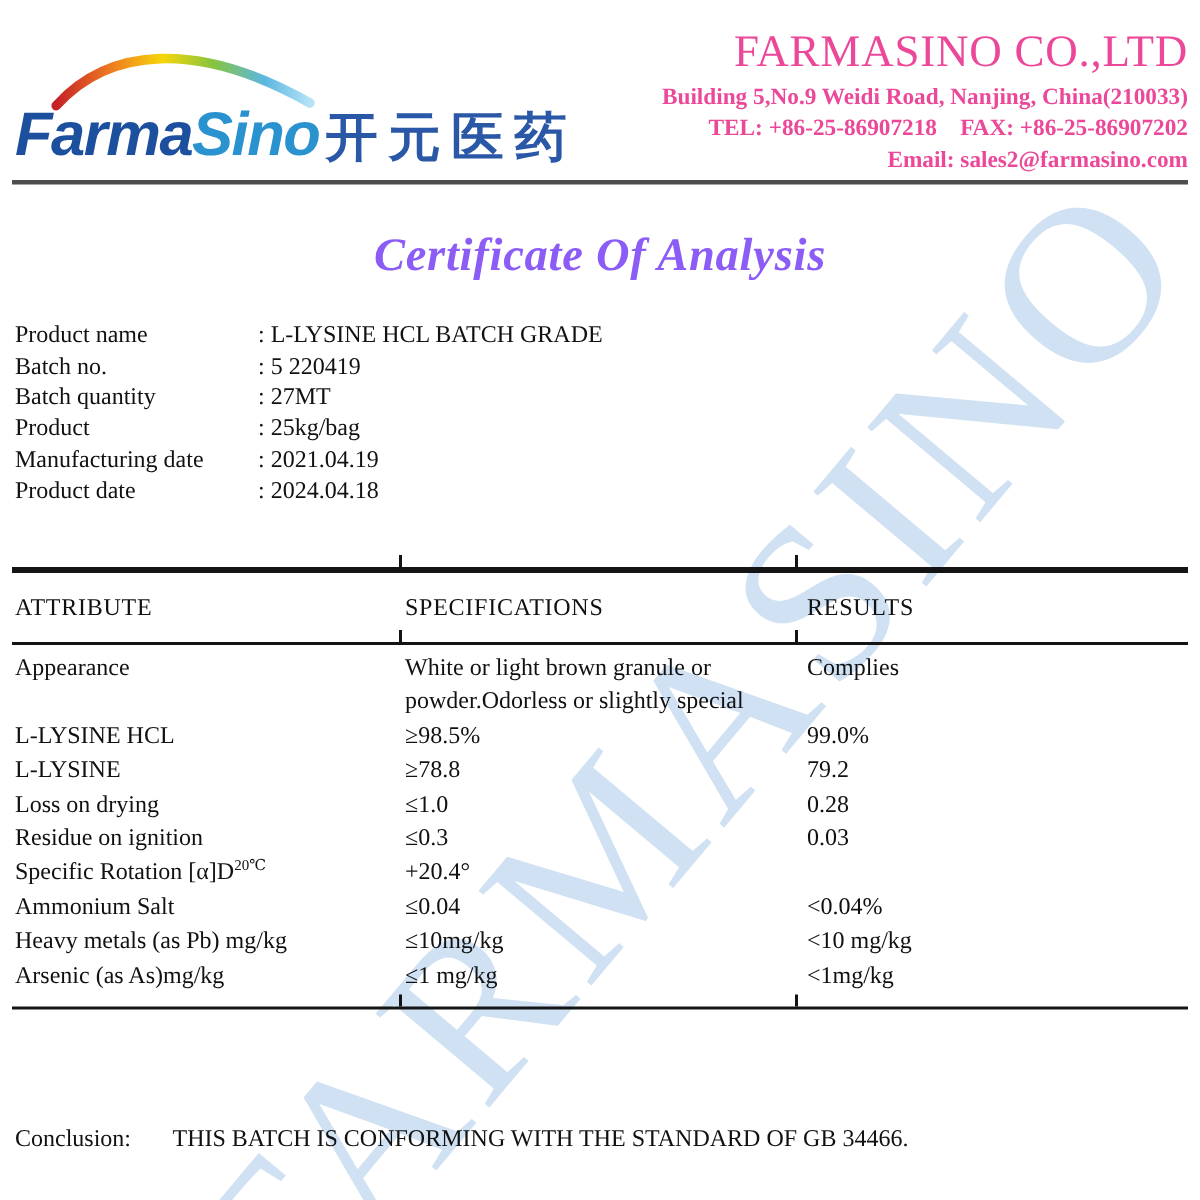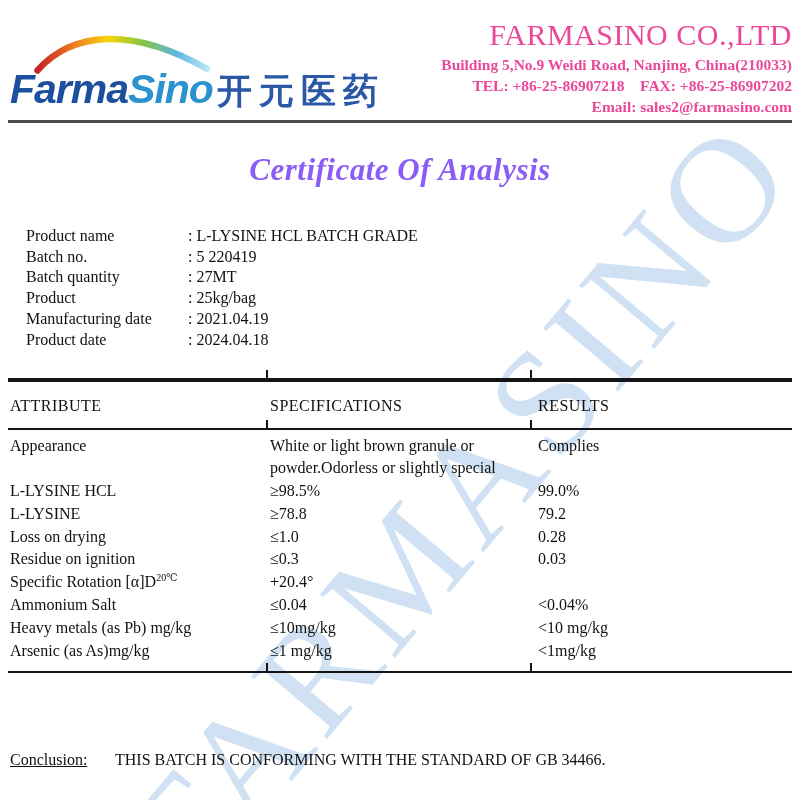--- a/index.html
+++ b/index.html
@@ -55,21 +55,21 @@
 
   
   .doc-title {
     position: absolute; top: 152px; left: 0; right: 0;
     text-align: center;
     font-size: 31px; font-weight: bold; font-style: italic;
     letter-spacing: 0.5px; color: #8b5cf6;
   }
 
   
-  .info { position: absolute; top: 214px; left: 26px; margin-top: 12px; }
+  .info { position: absolute; top: 214px; left: 10px; }
   .info-row { display: flex; line-height: 20.7px; font-size: 16px; }
   .info-label { width: 162px; }
   .info-value { white-space: pre; }
 
   
   .coa-table { position: absolute; top: 368px; left: 0; right: 0; }
   .rule { position: relative; margin: 0 8px; background: #141414; }
   .rule-top { height: 3.5px; margin-top: 10px; }
   .rule-mid { height: 2px; }
   .rule-bottom { height: 2px; }
@@ -84,21 +84,21 @@
   .c1 { width: 260px; flex: 0 0 260px; }
   .c2 { width: 268px; flex: 0 0 268px; white-space: pre-wrap; }
   .c3 { flex: 1; }
   sup { font-size: 10px; line-height: 0; }
 
   
   .conclusion {
     position: absolute; top: 751px; left: 10px; right: 10px;
     display: flex; font-size: 16px;
   }
-  .conclusion-label { width: 105px; flex: 0 0 105px; text-decoration: underline; }
+  .conclusion-label { width: 105px; flex: 0 0 105px; }
 </style>
 </head>
 <body>
 
 <div class="watermark" style="color: rgb(207, 225, 243);">FARMASINO</div>
 
 <div class="content">
 
   <div class="header">
     <div class="logo">

